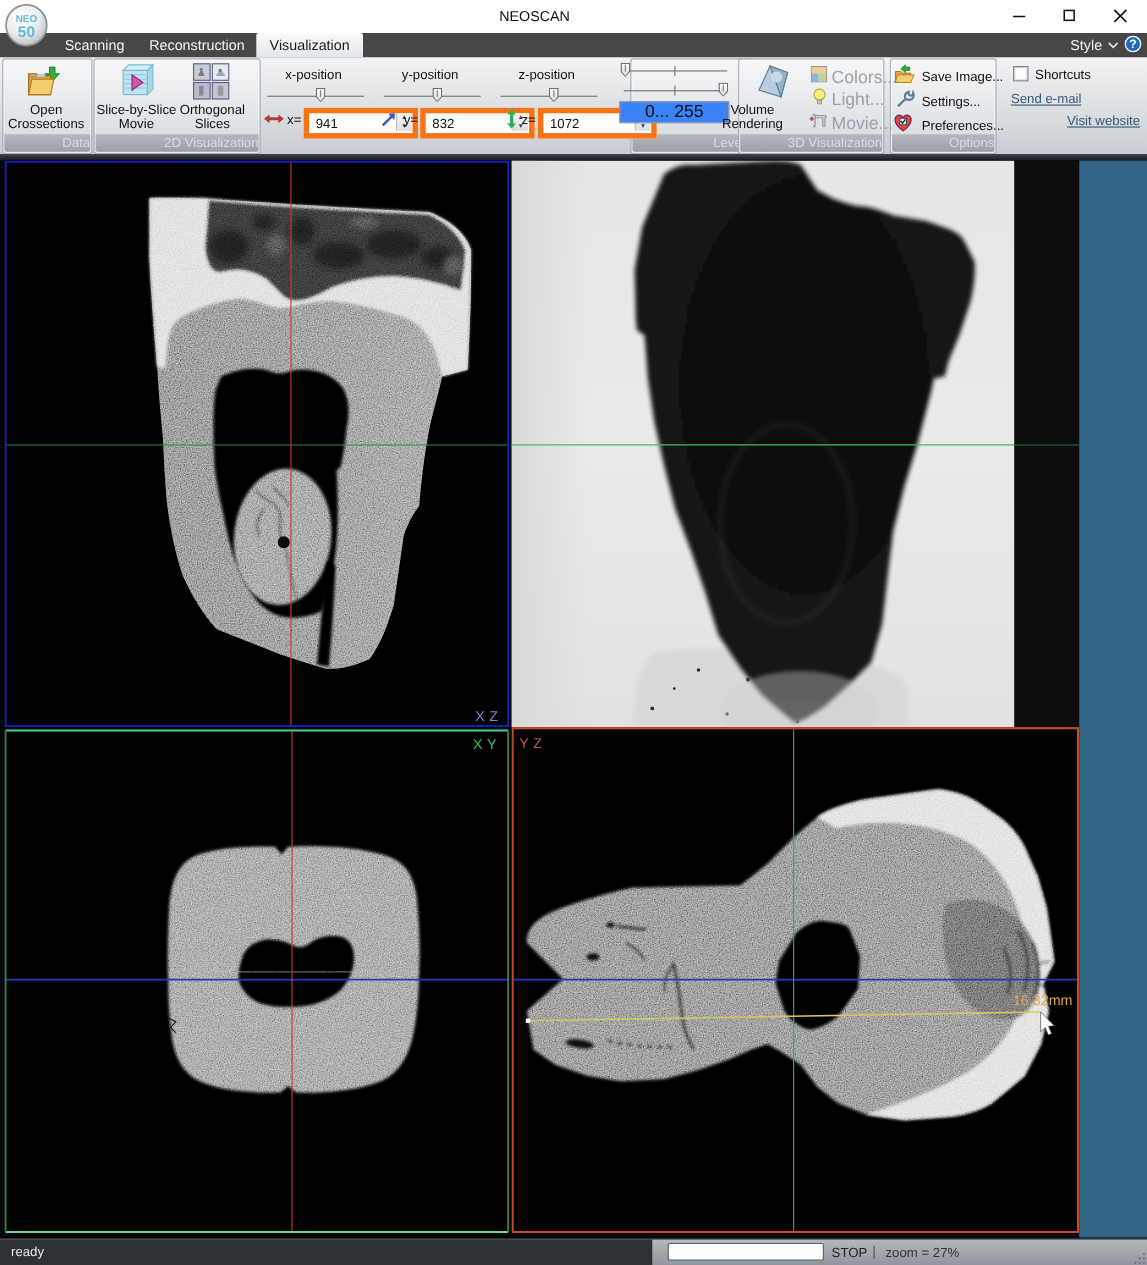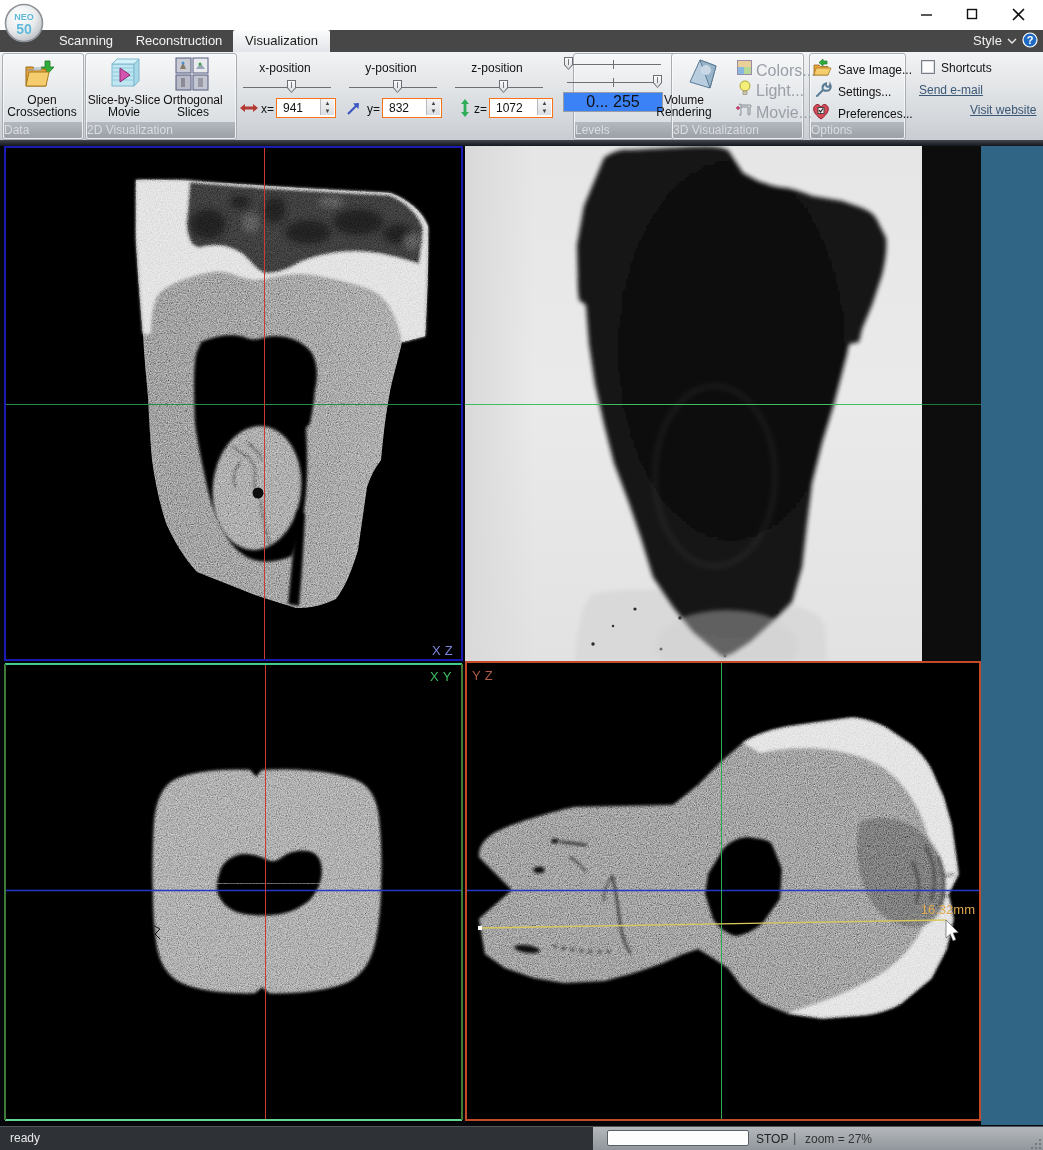--- a/index.html
+++ b/index.html
@@ -10,45 +10,46 @@
 #title{left:286px;top:7px;width:400px;text-align:center;font-size:13px;color:#111;}
 
 #tabrow{left:0;top:30px;width:1043px;height:22px;background:#474747;}
 .tab{top:0;height:22px;line-height:22px;color:#f2f2f2;font-size:13px;text-align:center;}
 #tab-active{background:linear-gradient(#fbfbfb,#e2e5e9);color:#1a1a1a;border-radius:2px 2px 0 0;}
 
 #ribbon{left:0;top:52px;width:1043px;height:88px;background:linear-gradient(#f2f3f4,#dcdfe2 55%,#c9cdd3);}
 .group{top:1px;height:85px;border:1px solid #a9adb4;border-radius:3px;
 background:linear-gradient(#f6f7f8,#e3e6e9 58%,#d3d7db);box-shadow:inset 0 0 0 1px rgba(255,255,255,.6);}
 .glabel{position:absolute;left:1px;right:1px;bottom:1px;height:16px;border-radius:0 0 2px 2px;
-background:linear-gradient(#b4b8bf,#9b9fa6);color:#dadde1;font-size:12px;text-align:left;line-height:16px;}
+background:linear-gradient(#b4b8bf,#9b9fa6);color:#dadde1;font-size:12px;text-align:right;line-height:16px;}
 .btext{position:absolute;font-size:12px;color:#111;text-align:center;line-height:12px;}
 .stext{position:absolute;font-size:12px;color:#111;white-space:nowrap;}
 .dtext{position:absolute;font-size:16px;color:#9aa0a8;white-space:nowrap;}
 .link{position:absolute;font-size:12px;color:#3a5775;text-decoration:underline;white-space:nowrap;}
-.spin{position:absolute;height:18px;background:#fff;border:1px solid #f97316;}
+.spin{position:absolute;height:18px;background:#fff;border:5px solid #f97316;padding-left:36px;}
 .spin .v{position:absolute;left:6px;top:2px;font-size:12px;color:#111;}
 .spin .ud{position:absolute;right:1px;top:0;width:13px;height:16px;background:linear-gradient(#f4f4f4,#dcdfe2);border-left:1px solid #b6bac0;font-size:6px;color:#444;text-align:center;line-height:8px;}
 .slider{position:absolute;height:1px;background:#707070;}
 .thumb{position:absolute;width:9px;height:13px;background:#6b7076;clip-path:polygon(0 0,100% 0,100% 62%,50% 100%,0 62%);}
 .thumb:before{content:"";position:absolute;left:1px;top:1px;width:7px;height:11px;background:linear-gradient(#fdfdfd,#d8dbe0);clip-path:polygon(0 0,100% 0,100% 60%,50% 100%,0 60%);}
 .thumb:after{content:"";position:absolute;left:4px;top:2px;width:1px;height:6px;background:#777;}
 
 #content{left:0;top:140px;width:1043px;height:986px;background:#05060a;}
 #sep-top{left:0;top:140px;width:1043px;height:6px;background:linear-gradient(#43474d,#14181e);}
 #teal{left:981px;top:146px;width:62px;height:979px;background:#306586;}
 .vp{position:absolute;background:#000;}
 
 #status{left:0;top:1126px;width:1043px;height:24px;background:#2e3237;border-top:1px solid #51565c;}
 #status-right{position:absolute;left:593px;top:0;width:450px;height:24px;background:linear-gradient(#b4b8bc,#8f959b);}
 </style></head>
 <body>
 <div id="app">
 
   <div class="abs" id="titlebar"></div>
+  <div class="abs" id="title">NEOSCAN</div>
 
   <svg class="abs" style="left:905px;top:0" width="138" height="30" viewBox="0 0 138 30">
     <line x1="16" y1="15" x2="27" y2="15" stroke="#111" stroke-width="1.4"></line>
     <rect x="62.5" y="9.5" width="9" height="9" fill="none" stroke="#111" stroke-width="1.4"></rect>
     <path d="M108 9 L119 20 M119 9 L108 20" stroke="#111" stroke-width="1.6"></path>
   </svg>
 
   <div class="abs" id="tabrow"></div>
   <div class="abs tab" style="left:52px;top:30px;width:68px;text-align:center;">Scanning</div>
   <div class="abs tab" style="left:128px;top:30px;width:102px;">Reconstruction</div>

